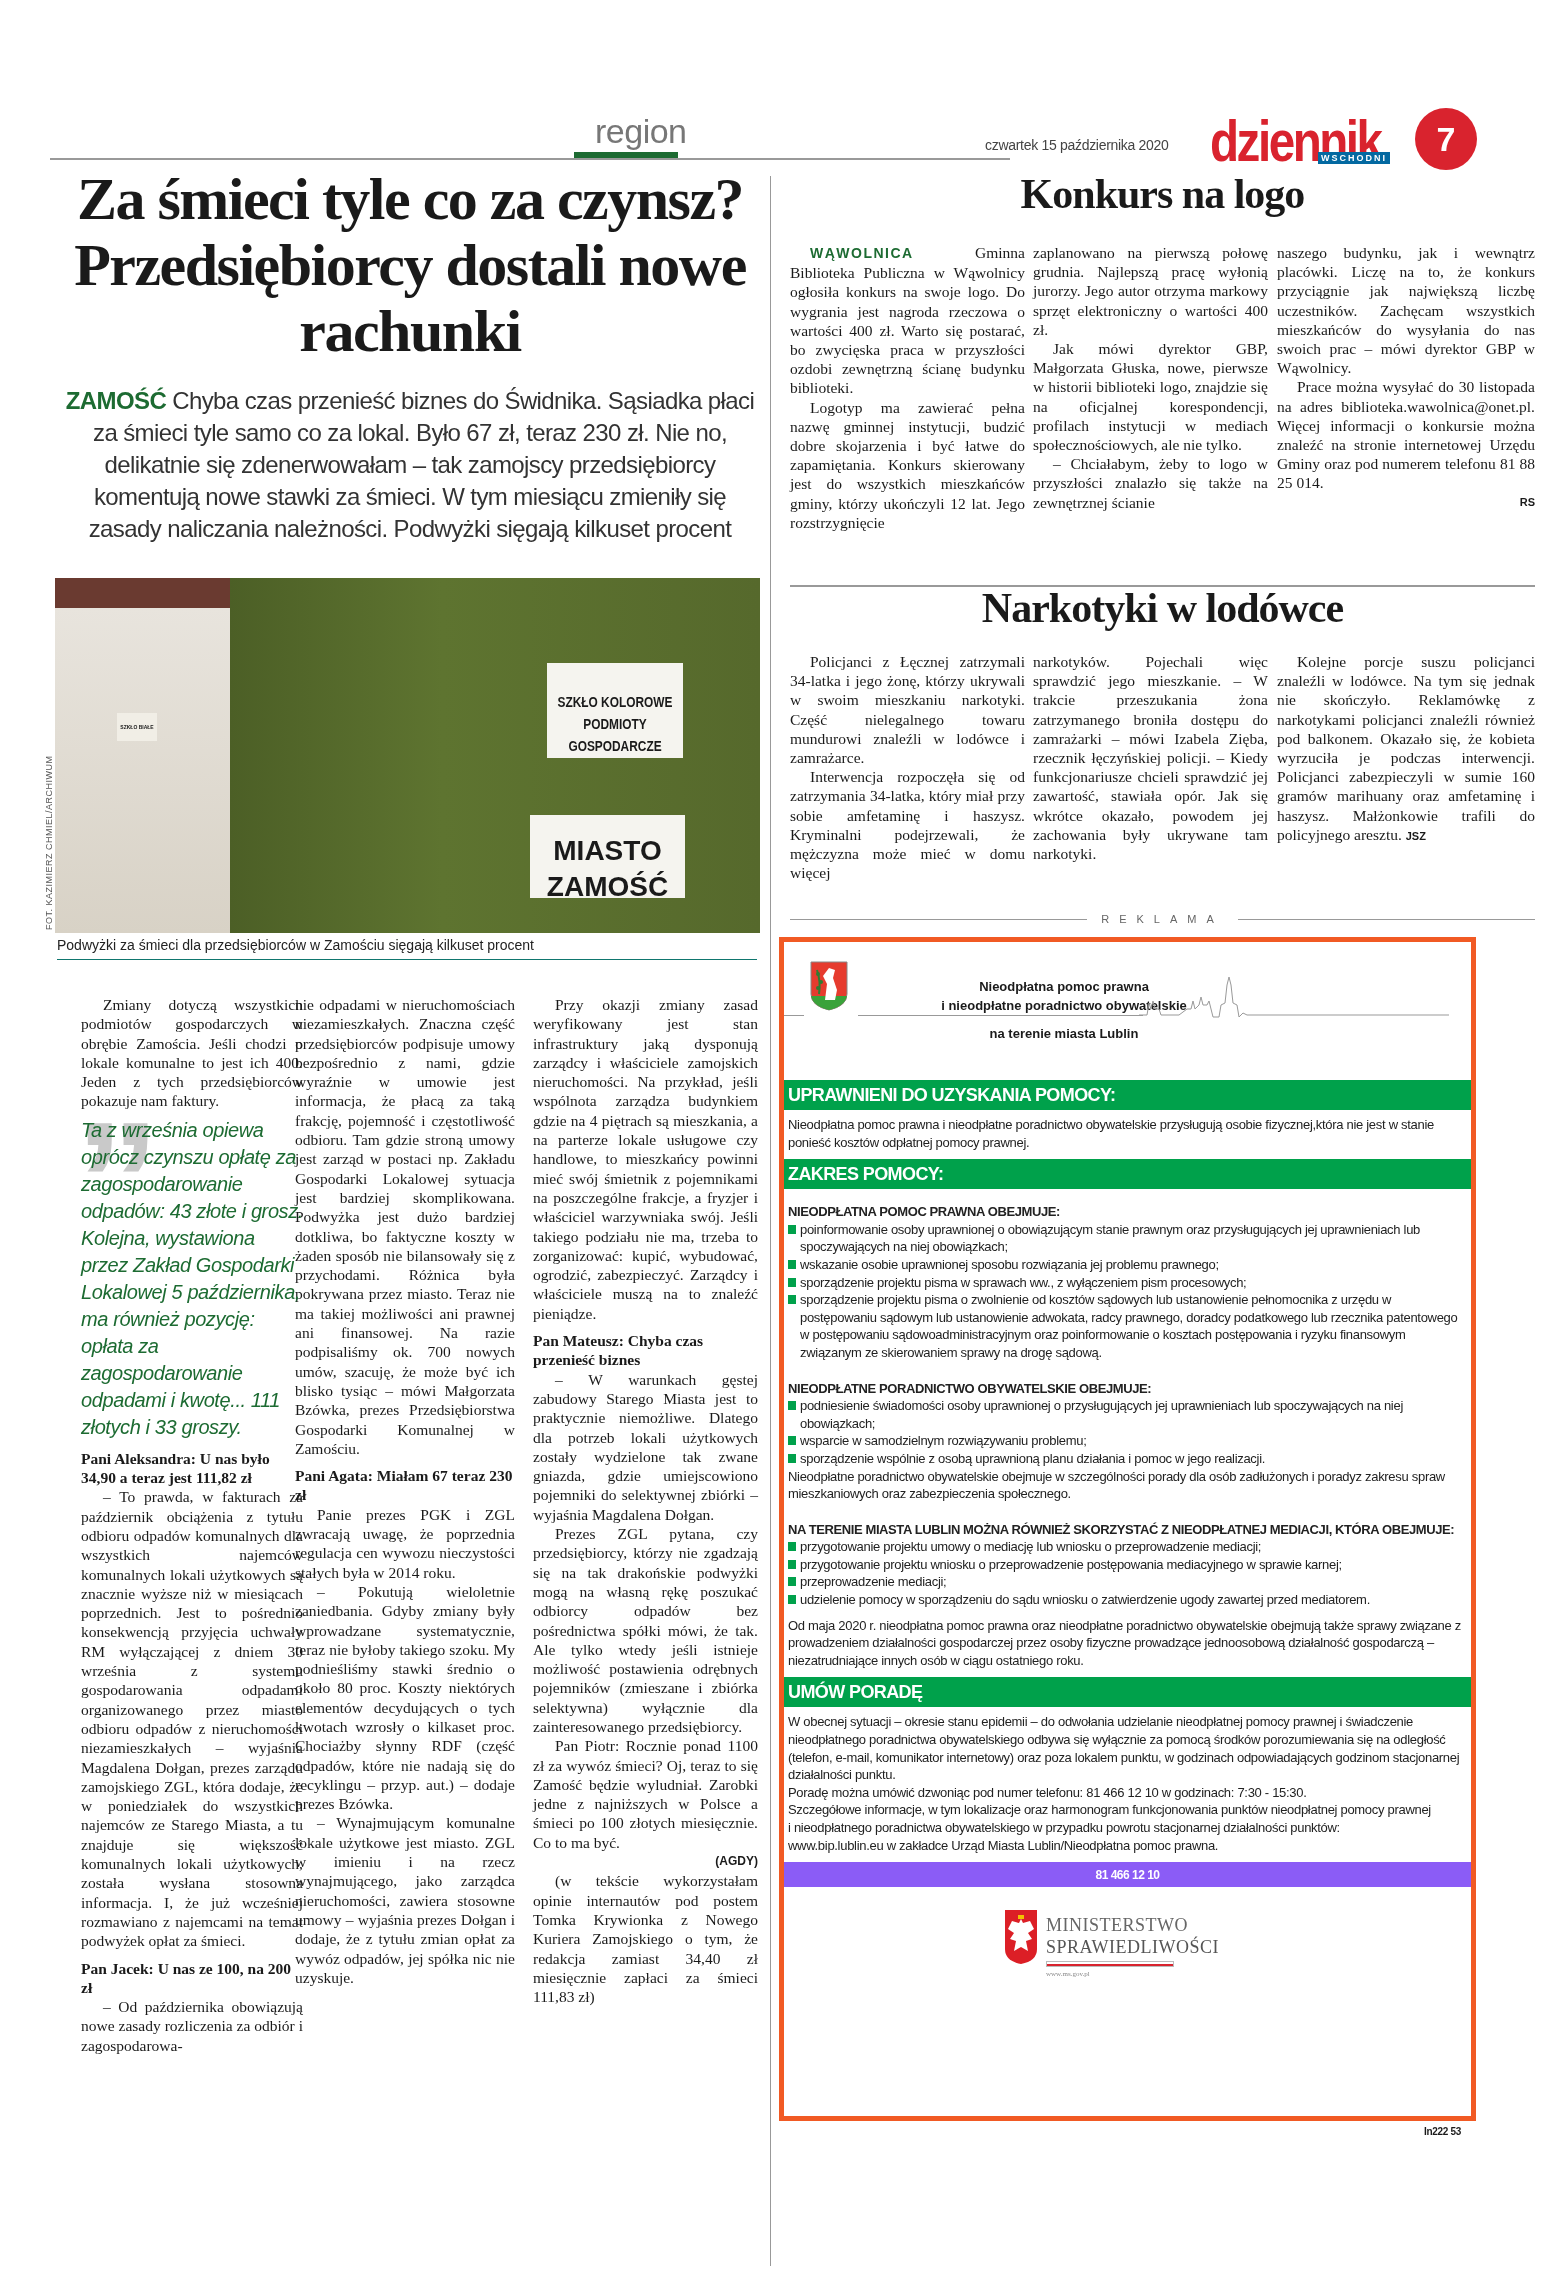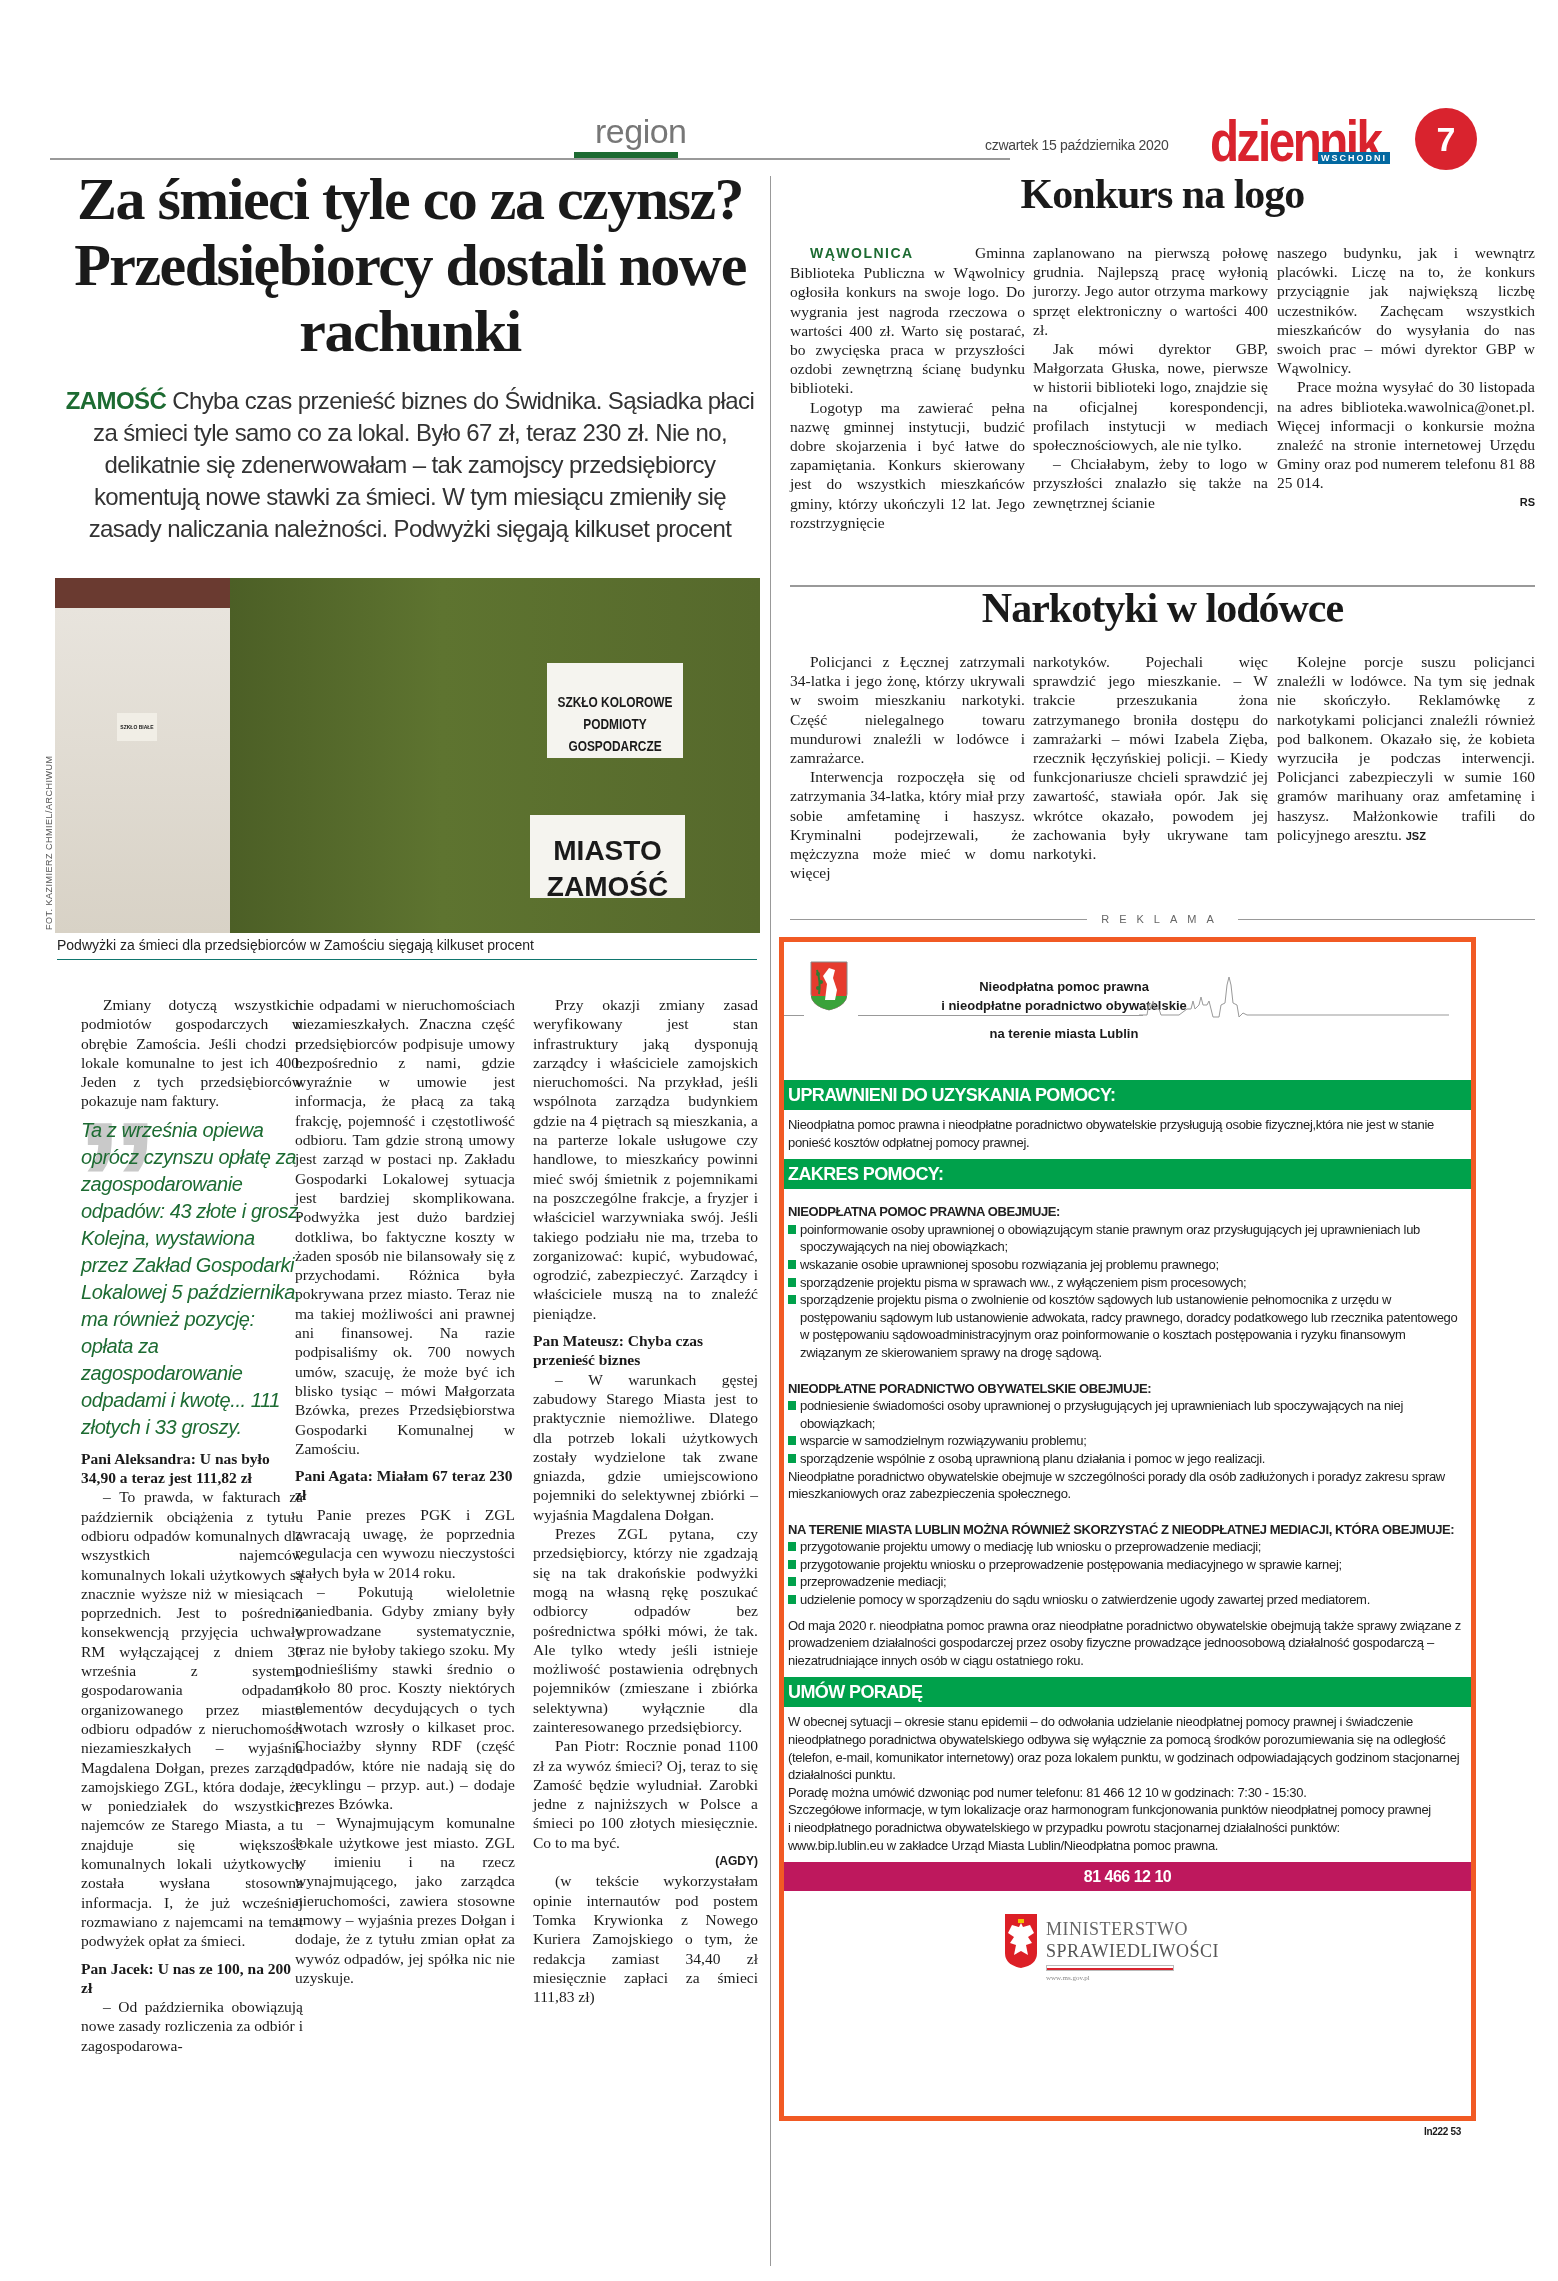--- a/index.html
+++ b/index.html
@@ -75,21 +75,21 @@
   .ad-hline { position: absolute; left: 0; top: 73px; height: 1px; background: #999; }
   .ad-skyline { position: absolute; left: 355px; top: 33px; width: 310px; height: 44px; }
   .ad-t2 { position: absolute; left: 80px; top: 84px; width: 400px; text-align: center; font-weight: bold; font-size: 13px; }
   .ad-band { background: #00a14b; color: #fff; font-weight: bold; font-size: 18px; padding: 5px 4px 4px; letter-spacing: -0.6px; }
   .ad-body { padding: 6px 4px 8px; font-size: 13px; line-height: 17.6px; letter-spacing: -0.3px; color: #222; }
   .ad-body h5 { font-size: 13px; font-weight: bold; margin-top: 8px; letter-spacing: -0.4px; }
   .ad-body ul { list-style: none; }
   .ad-body li { position: relative; padding-left: 12px; }
   .ad-body li::before { content: ""; position: absolute; left: 0; top: 4px; width: 8px; height: 9px; background: #00a14b; }
   .ad-body p.gap { margin-top: 8px; }
-  .ad-phone { background: #be185d; color: #fff; text-align: center; font-weight: bold; font-size: 16px; padding: 6px 0 5px; letter-spacing: -0.5px; }
+  .ad-phone { background: #8b5cf6; color: #fff; text-align: center; font-weight: bold; font-size: 12px; padding: 6px 0 5px; letter-spacing: -0.5px; }
   .ad-ministry { position: relative; height: 100px; }
   .ad-eagle { position: absolute; left: 220px; top: 22px; width: 34px; height: 56px; }
   .ad-min-t1 { position: absolute; left: 262px; top: 28px; font-family: "Liberation Serif", serif; font-size: 18px; color: #666; letter-spacing: 0.5px; }
   .ad-min-t2 { position: absolute; left: 262px; top: 50px; font-family: "Liberation Serif", serif; font-size: 18px; color: #555; letter-spacing: 0.5px; }
   .ad-min-flag { position: absolute; left: 262px; top: 74px; width: 128px; height: 6px; background: linear-gradient(180deg,#fff 0 40%,#d9232e 40% 100%); border: 1px solid #bbb; }
   .ad-min-url { position: absolute; left: 262px; top: 83px; font-family: "Liberation Serif", serif; font-size: 7px; color: #888; }
   .ad-code { left: 1424px; top: 2126px; font-family: "Liberation Sans", sans-serif; font-size: 10px; font-weight: bold; letter-spacing: -0.3px; }
 </style>
 </head>
 <body>

